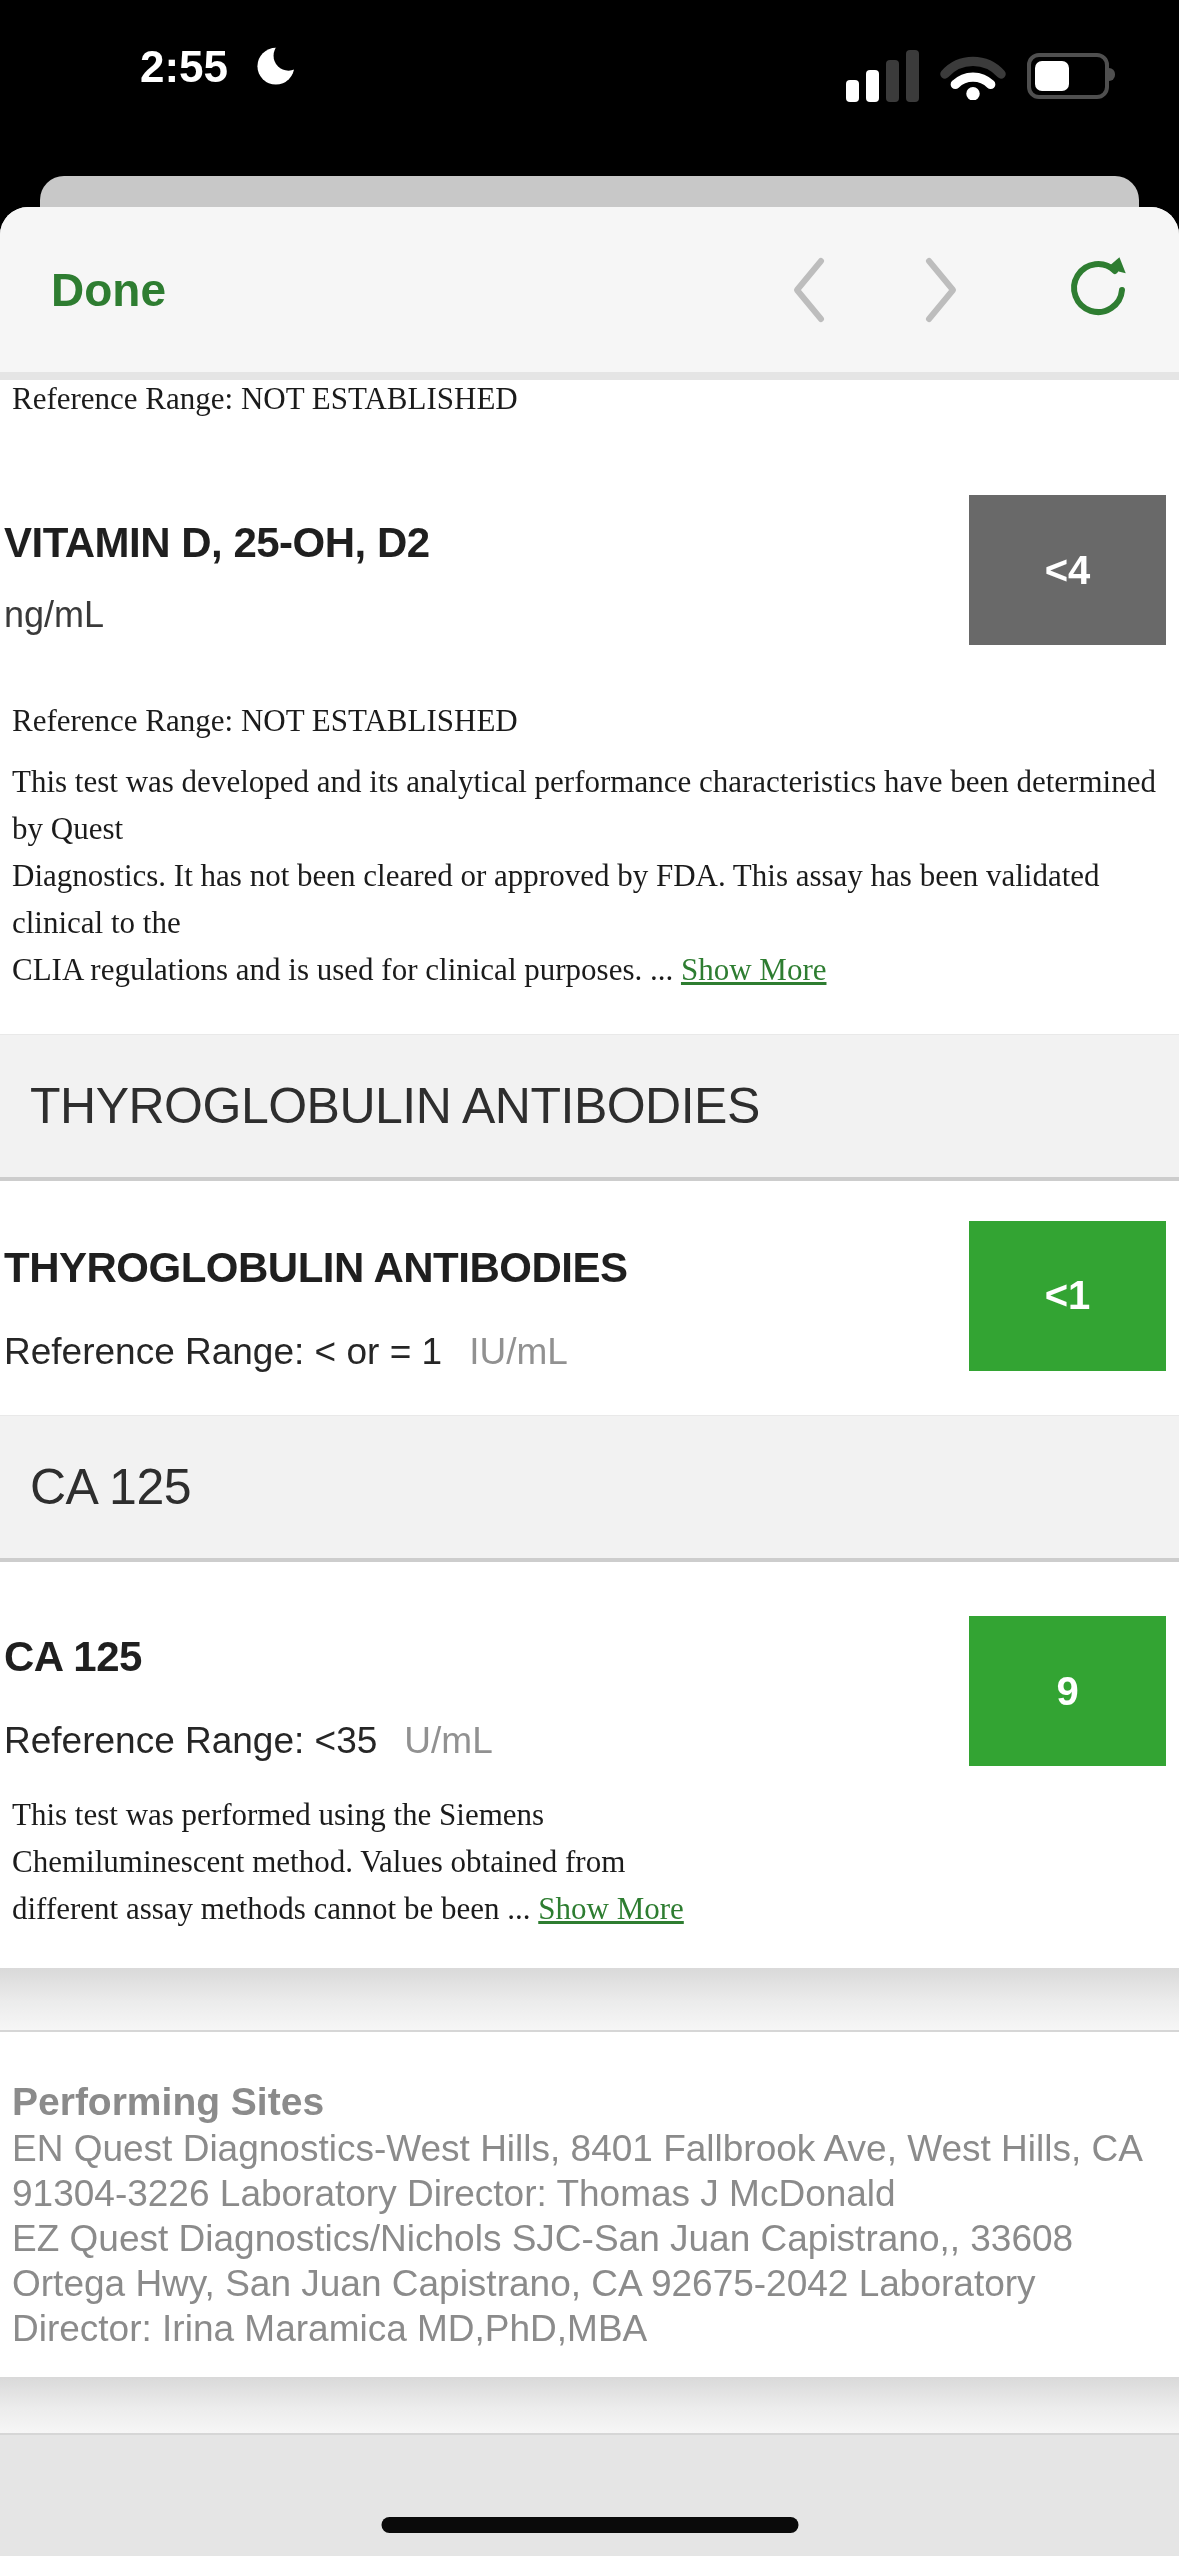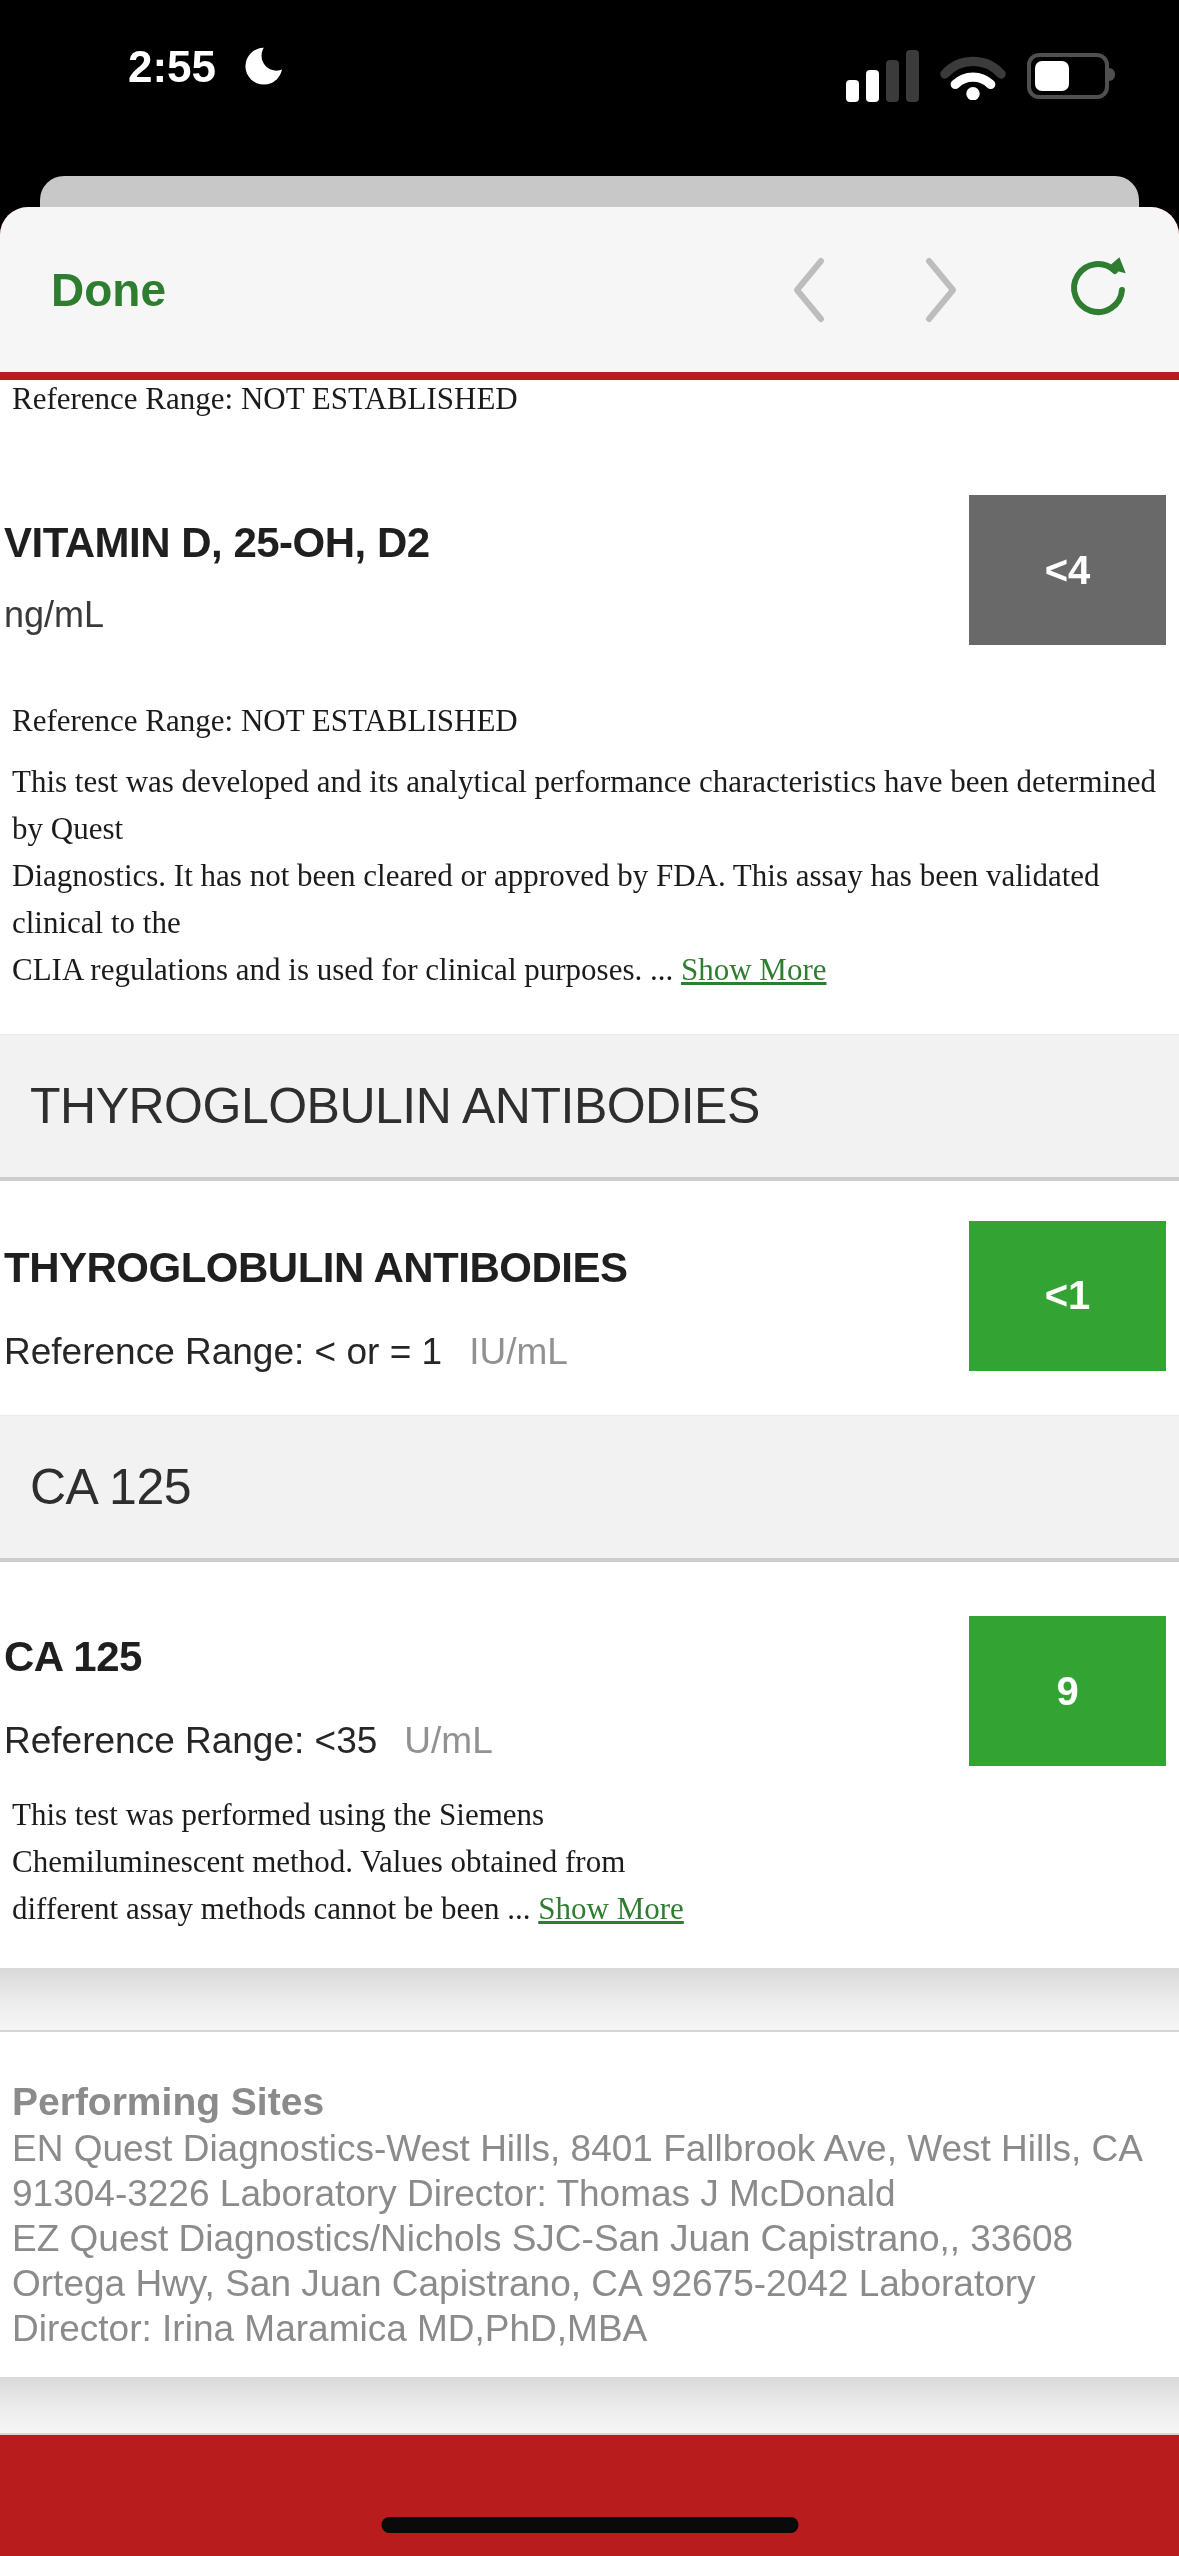--- a/index.html
+++ b/index.html
@@ -1,38 +1,38 @@
 <!DOCTYPE html>
 <html><head>
 <meta charset="utf-8">
 <style>
   html,body{margin:0;padding:0;background:#111;}
   #phone{position:relative;width:1179px;height:2556px;background:#000;overflow:hidden;
          font-family:"Liberation Sans",sans-serif;}
 
   
   .statusbar{position:absolute;top:0;left:0;right:0;height:177px;background:#000;}
-  .time-wrap{position:absolute;left:128px;top:42px;display:flex;align-items:center;gap:26px;}
+  .time-wrap{position:absolute;left:140px;top:42px;display:flex;align-items:center;gap:26px;}
   .time{color:#fff;font-size:44px;font-weight:bold;letter-spacing:0;}
   .status-icons{position:absolute;right:70px;top:48px;display:flex;align-items:center;gap:20px;}
   .cell{display:flex;align-items:flex-end;gap:7px;height:52px;}
   .cell i{display:block;width:13px;border-radius:4px;}
   .cell i:nth-child(1){height:22px;background:#fff;}
   .cell i:nth-child(2){height:32px;background:#fff;}
   .cell i:nth-child(3){height:42px;background:#3b3b3b;}
   .cell i:nth-child(4){height:52px;background:#3b3b3b;}
   .batt{position:relative;width:74px;height:38px;border:4px solid #4f4f4f;border-radius:12px;}
   .batt .fill{position:absolute;left:4px;top:4px;bottom:4px;width:34px;background:#fff;border-radius:7px;}
   .batt .cap{position:absolute;right:-10px;top:11px;width:6px;height:13px;background:#4f4f4f;
              border-radius:0 6px 6px 0;}
 
   
   .card-behind{position:absolute;top:176px;left:40px;right:40px;height:80px;background:#c8c8c8;
                border-radius:24px 24px 0 0;}
-  .sheet{position:absolute;top:207px;left:0;right:0;bottom:0;background:#b91c1c;
+  .sheet{position:absolute;top:207px;left:0;right:0;bottom:0;background:#e5e5e5;
          border-radius:28px 28px 0 0;overflow:hidden;}
 
   
   .toolbar{height:165px;background:#f6f6f6;display:flex;align-items:center;padding:0 50px 0 51px;
            box-sizing:border-box;}
   .done{color:#2e7d31;font-size:46px;font-weight:bold;cursor:pointer;}
   .tb-icons{margin-left:auto;display:flex;align-items:center;}
   .nav-chev{width:44px;height:70px;}
   .nav-chev.back{margin-right:88px;}
   .nav-chev.fwd{margin-right:100px;}

